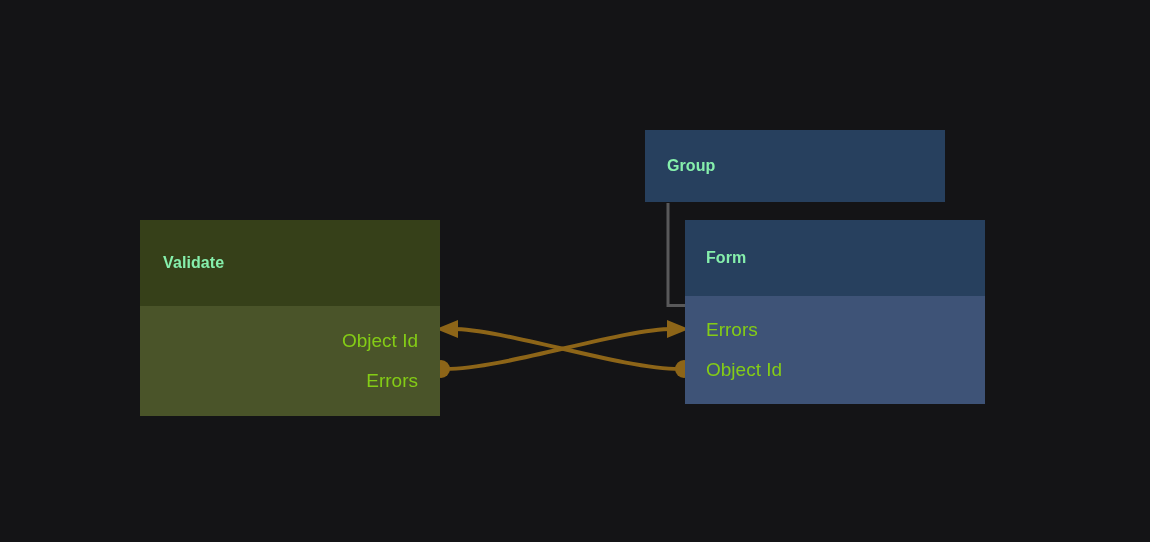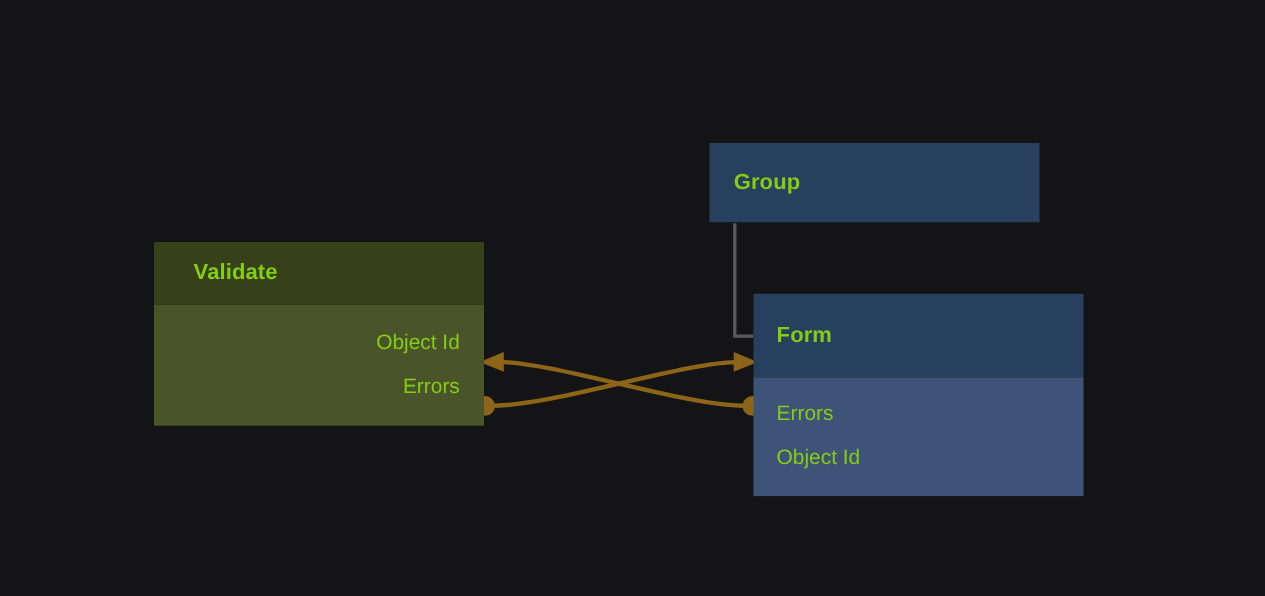--- a/index.html
+++ b/index.html
@@ -20,24 +20,24 @@
     position: absolute;
     box-sizing: border-box;
   }
   .node-header {
     box-sizing: border-box;
     width: 100%;
     display: flex;
     align-items: center;
   }
   .node-title {
-    font-size: 20px;
+    font-size: 16px;
     font-weight: 700;
     letter-spacing: 0.1px;
-    color: #84cc16;
+    color: #86efac;
     white-space: nowrap;
   }
   .node-body {
     box-sizing: border-box;
     width: 100%;
     position: relative;
   }
   .port-row {
     display: flex;
     align-items: center;
@@ -51,23 +51,23 @@
     line-height: 1;
   }
   
   #node-validate {
     left: 140px;
     top: 220px;
     width: 300px;
     height: 185px;
   }
   #node-validate .node-header {
-    height: 57px;
+    height: 86px;
     background: #364019;
-    padding-left: 36px;
+    padding-left: 23px;
   }
   #node-validate .node-body {
     height: 110px;
     background: #4a5429;
     padding: 14px 22px 0 0;
   }
   #node-validate .port-row {
     justify-content: flex-end;
   }
   
@@ -81,21 +81,20 @@
     height: 72px;
     background: #27405e;
     padding-left: 22px;
   }
   
   #node-form {
     left: 685px;
     top: 220px;
     width: 300px;
     height: 200px;
-    margin-top: 47px;
   }
   #node-form .node-header {
     height: 76px;
     background: #27405e;
     padding-left: 21px;
   }
   #node-form .node-body {
     height: 108px;
     background: #3e5377;
     padding: 13px 0 0 21px;

